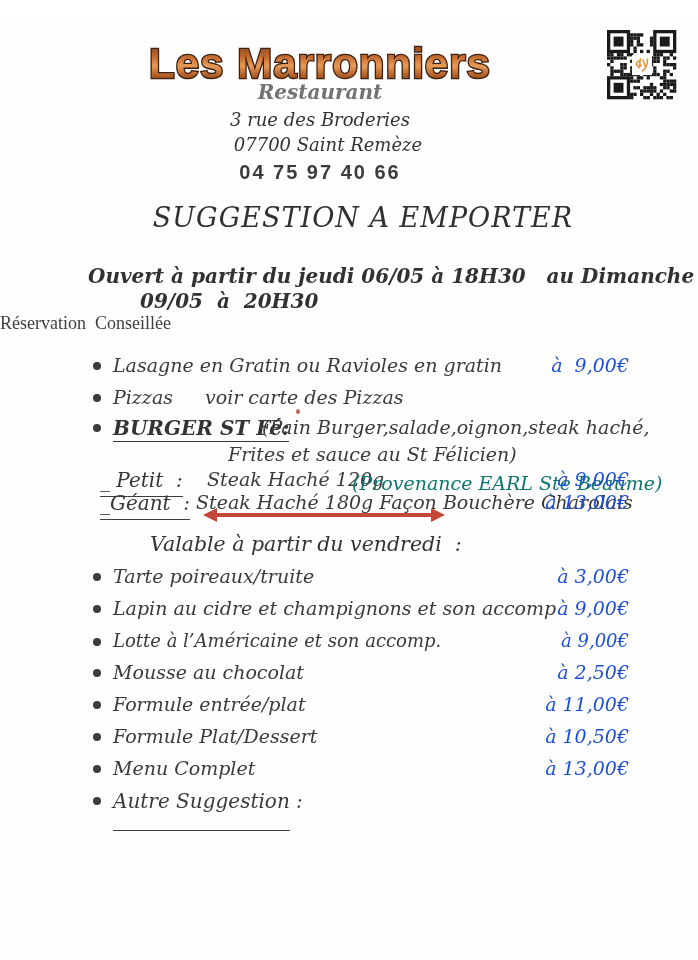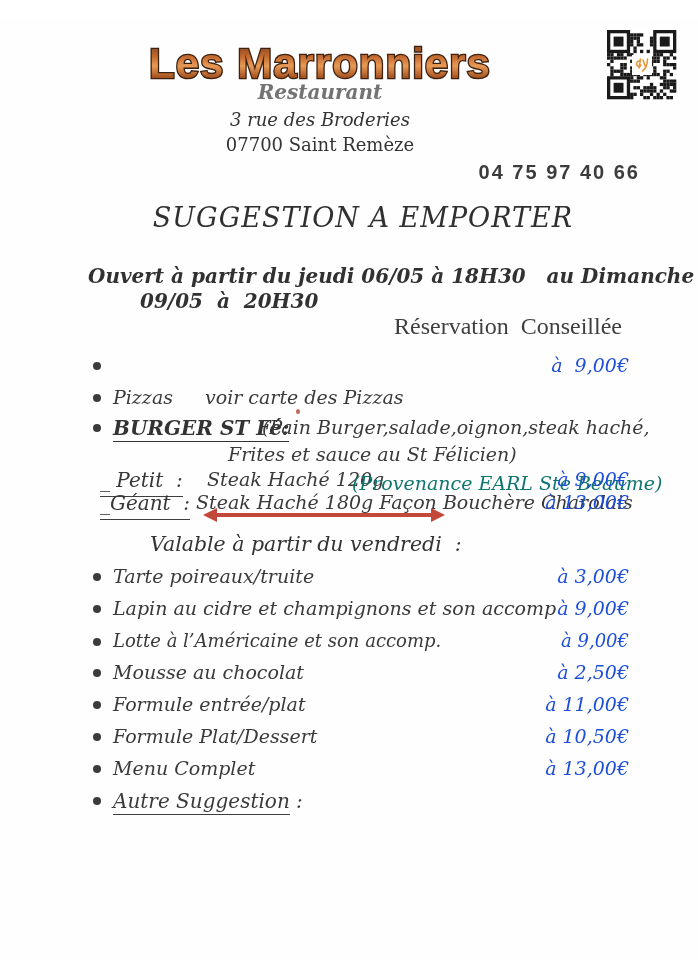--- a/index.html
+++ b/index.html
@@ -6,48 +6,48 @@
   .page{
     position:relative;width:698px;height:956px;margin:18px auto;
     background:#fefefe;overflow:hidden;
     font-family:"DejaVu Serif",serif;color:#3a3a3a;
   }
   
   .logo-svg{position:absolute;top:16px;left:0;}
   .hline{position:absolute;left:0;width:640px;text-align:center;white-space:nowrap;}
   .restaurant{top:62px;font-style:italic;font-weight:bold;font-size:20px;color:#737373;}
   .addr1{top:91px;font-style:italic;font-size:18px;color:#333;}
-  .addr2{top:116px;font-size:18px;color:#333;}
+  .addr2{top:116px;font-style:italic;font-size:18px;color:#333;padding-left:8px;}
   .phone{top:143px;font-family:"Liberation Sans",sans-serif;font-weight:bold;
-         font-size:20px;letter-spacing:2px;color:#3c3c3c;text-align:right;}
+         font-size:20px;letter-spacing:2px;color:#3c3c3c;}
   
   .qr{position:absolute;top:12px;left:607px;width:70px;height:70px;background:#fff;}
   .qr-glyph{position:absolute;top:25px;left:25px;background:#fff;}
   
   .heading{position:absolute;top:184px;left:0;width:678px;text-align:center;
     font-style:italic;font-size:27px;letter-spacing:1px;color:#303030;font-weight:500;white-space:nowrap;padding-left:24px;}
   .open1{position:absolute;top:246px;left:88px;font-style:italic;font-weight:600;
     font-size:20px;color:#313131;white-space:nowrap;}
   .open2{position:absolute;top:271px;left:140px;font-style:italic;font-weight:600;
     font-size:20px;color:#313131;white-space:nowrap;}
-  .reservation{position:absolute;top:295px;left:0;width:622px;text-align:right;
-    font-family:"Liberation Serif",serif;font-size:24px;color:#3f3f3f;white-space:nowrap;}
+  .reservation{position:absolute;top:295px;left:0;width:622px;text-align:left;
+    font-family:"Liberation Serif",serif;font-size:18px;color:#3f3f3f;white-space:nowrap;}
   
   .row{position:absolute;left:0;width:698px;height:27px;font-style:italic;}
   .bullet{position:absolute;left:93px;top:8px;width:8px;height:8px;border-radius:50%;background:#3b3b3b;}
   .txt{position:absolute;left:113px;font-size:19px;white-space:nowrap;color:#3a3a3a;}
   .price{position:absolute;right:69px;font-size:19px;white-space:nowrap;color:#1d4ed8;}
   .burger-title{position:absolute;left:113px;font-size:20px;font-weight:bold;
     border-bottom:1.8px solid #333;padding-bottom:1px;white-space:nowrap;color:#333;}
   .sub-label{position:absolute;font-size:20px;border-bottom:1.6px solid #3e3e3e;
     padding-bottom:4px;white-space:nowrap;color:#373737;}
   .prov{position:absolute;font-size:19px;white-space:nowrap;color:#0f766e;}
   .section-title{position:absolute;top:514px;left:150px;font-style:italic;
     font-size:20.5px;color:#333;white-space:nowrap;}
-  .u{border-bottom:1.6px solid #3e3e3e;padding-bottom:1px;}
+  .u{border-bottom:1.6px solid #3e3e3e;padding-bottom:17px;}
   
   .arrow{position:absolute;top:495px;left:216px;width:216px;height:4px;background:#c4483a;}
   .arrow::before{content:"";position:absolute;left:-13px;top:-5px;width:0;height:0;
     border-right:14px solid #c4483a;border-top:7px solid transparent;border-bottom:7px solid transparent;}
   .arrow::after{content:"";position:absolute;right:-13px;top:-5px;width:0;height:0;
     border-left:14px solid #c4483a;border-top:7px solid transparent;border-bottom:7px solid transparent;}
   .dot-artifact{position:absolute;top:391px;left:296px;width:4px;height:5px;
     background:#a84531;border-radius:50%;opacity:.8;}
 </style>
 </head>
@@ -229,20 +229,21 @@
   </div>
 
   <div class="heading">SUGGESTION A EMPORTER</div>
 
   <div class="open1">Ouvert à partir du jeudi 06/05  à 18H30 &nbsp; au Dimanche</div>
   <div class="open2">09/05 &nbsp;à&nbsp; 20H30</div>
   <div class="reservation">Réservation&nbsp; Conseillée</div>
 
   <div class="row" style="top:336px">
     <span class="bullet"></span>
+    <span class="txt">Lasagne en Gratin ou Ravioles en gratin</span>
     <span class="price">à&nbsp; 9,00€</span>
   </div>
 
   <div class="row" style="top:368px">
     <span class="bullet"></span>
     <span class="txt">Pizzas</span>
     <span class="txt" style="left:205px">voir carte des Pizzas</span>
   </div>
   <div class="dot-artifact"></div>
 

